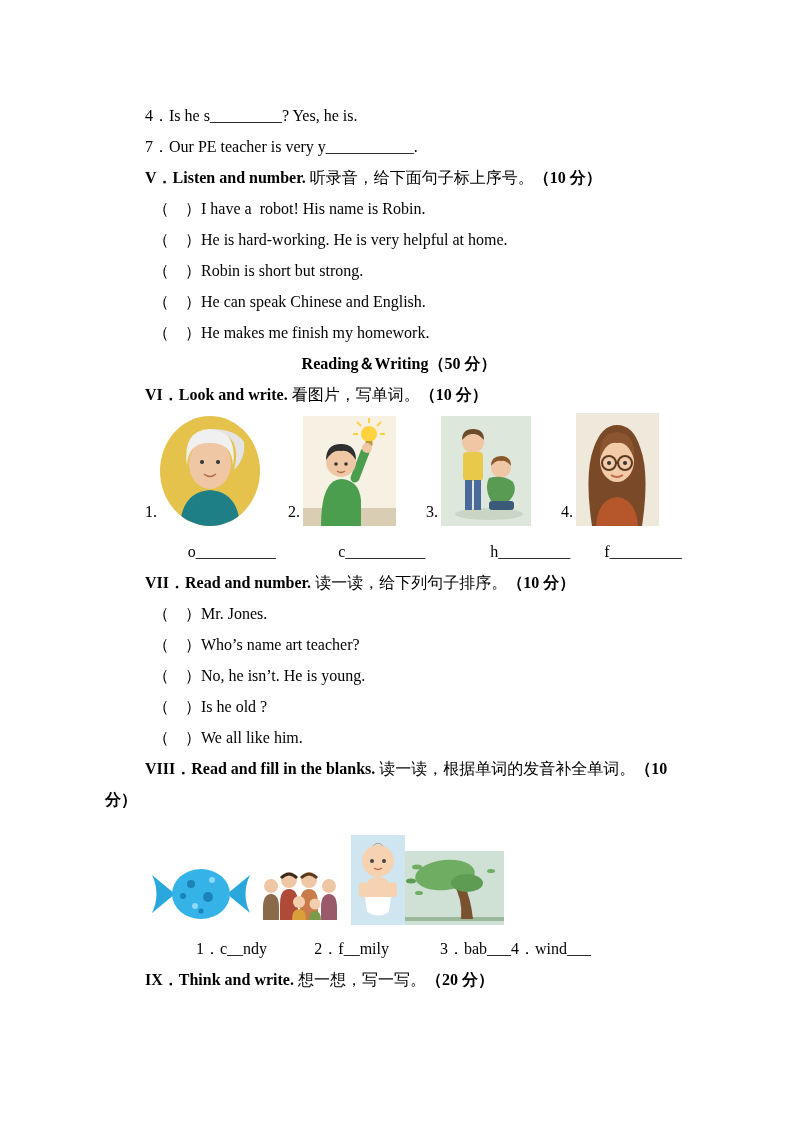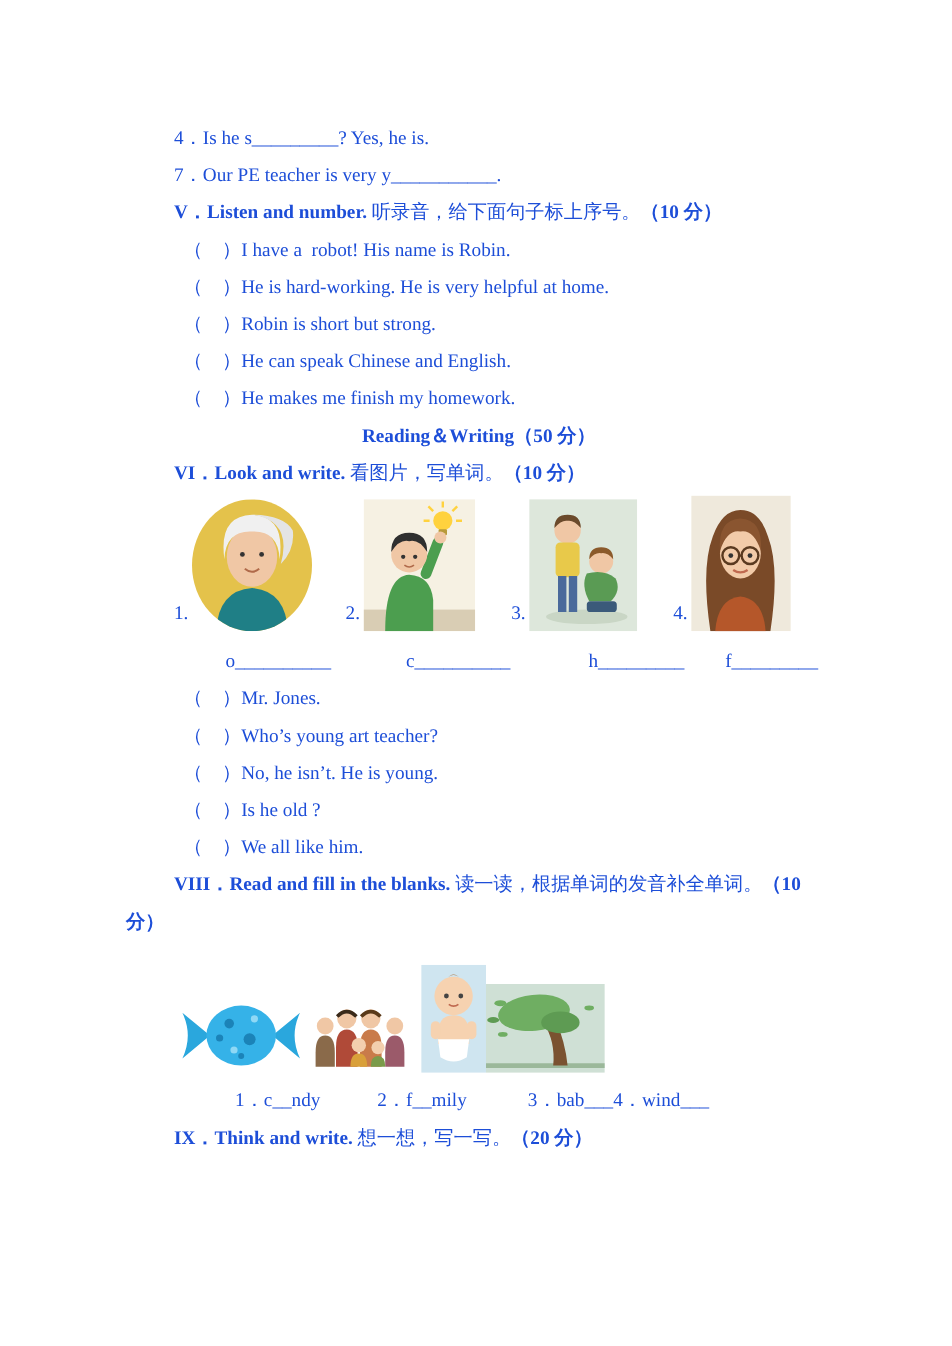--- a/index.html
+++ b/index.html
@@ -5,21 +5,21 @@
   html, body { margin: 0; padding: 0; background: #ffffff; }
   .page {
     position: relative;
     width: 793px;
     height: 1122px;
     background: #ffffff;
     box-sizing: border-box;
     padding: 100px 100px 0 105px;
     font-family: "Liberation Serif", "DejaVu Serif", serif;
     font-size: 16px;
-    color: #1d4ed8;
+    color: #000000;
   }
   .line { margin: 0; line-height: 31px; white-space: pre-wrap; }
   .indent { padding-left: 40px; }
   .item { padding-left: 48px; }
   .b { font-weight: bold; }
   .center { text-align: center; }
 
   
   .vi-row { display: flex; align-items: flex-end; padding-left: 40px; margin-top: 3px; }
   .vi-cell { display: flex; align-items: flex-end; }
@@ -145,23 +145,24 @@
           <circle cx="49" cy="50" r="2" fill="#333"></circle>
           <path d="M35 62 Q41 66 47 62" stroke="#c06a50" stroke-width="2" fill="none"></path>
           <path d="M20 113 Q22 86 41 84 Q60 86 62 113 Z" fill="#b5572a"></path>
         </svg>
       </span>
     </div>
   </div>
 
   <p class="line blanks-row"><span class="bl bl-1">o__________</span><span class="bl bl-2">c__________</span><span class="bl bl-3">h_________</span><span class="bl">f_________</span></p>
 
+  <p class="line indent"><span class="b">VII．Read and number.</span><span> 读一读，给下列句子排序。</span><span class="b">（10 分）</span></p>
 
   <p class="line item">（    ）Mr. Jones.</p>
-  <p class="line item">（    ）Who’s young art teacher?</p>
+  <p class="line item">（    ）Who’s name art teacher?</p>
   <p class="line item">（    ）No, he isn’t. He is young.</p>
   <p class="line item">（    ）Is he old ?</p>
   <p class="line item">（    ）We all like him.</p>
 
   <p class="line indent"><span class="b">VIII．Read and fill in the blanks.</span><span> 读一读，根据单词的发音补全单词。</span><span class="b">（10</span></p>
   <p class="line"><span class="b">分）</span></p>
 
   <div class="viii-row">
     <span class="pic g26">
       <svg width="112" height="62" viewBox="0 0 112 62">

